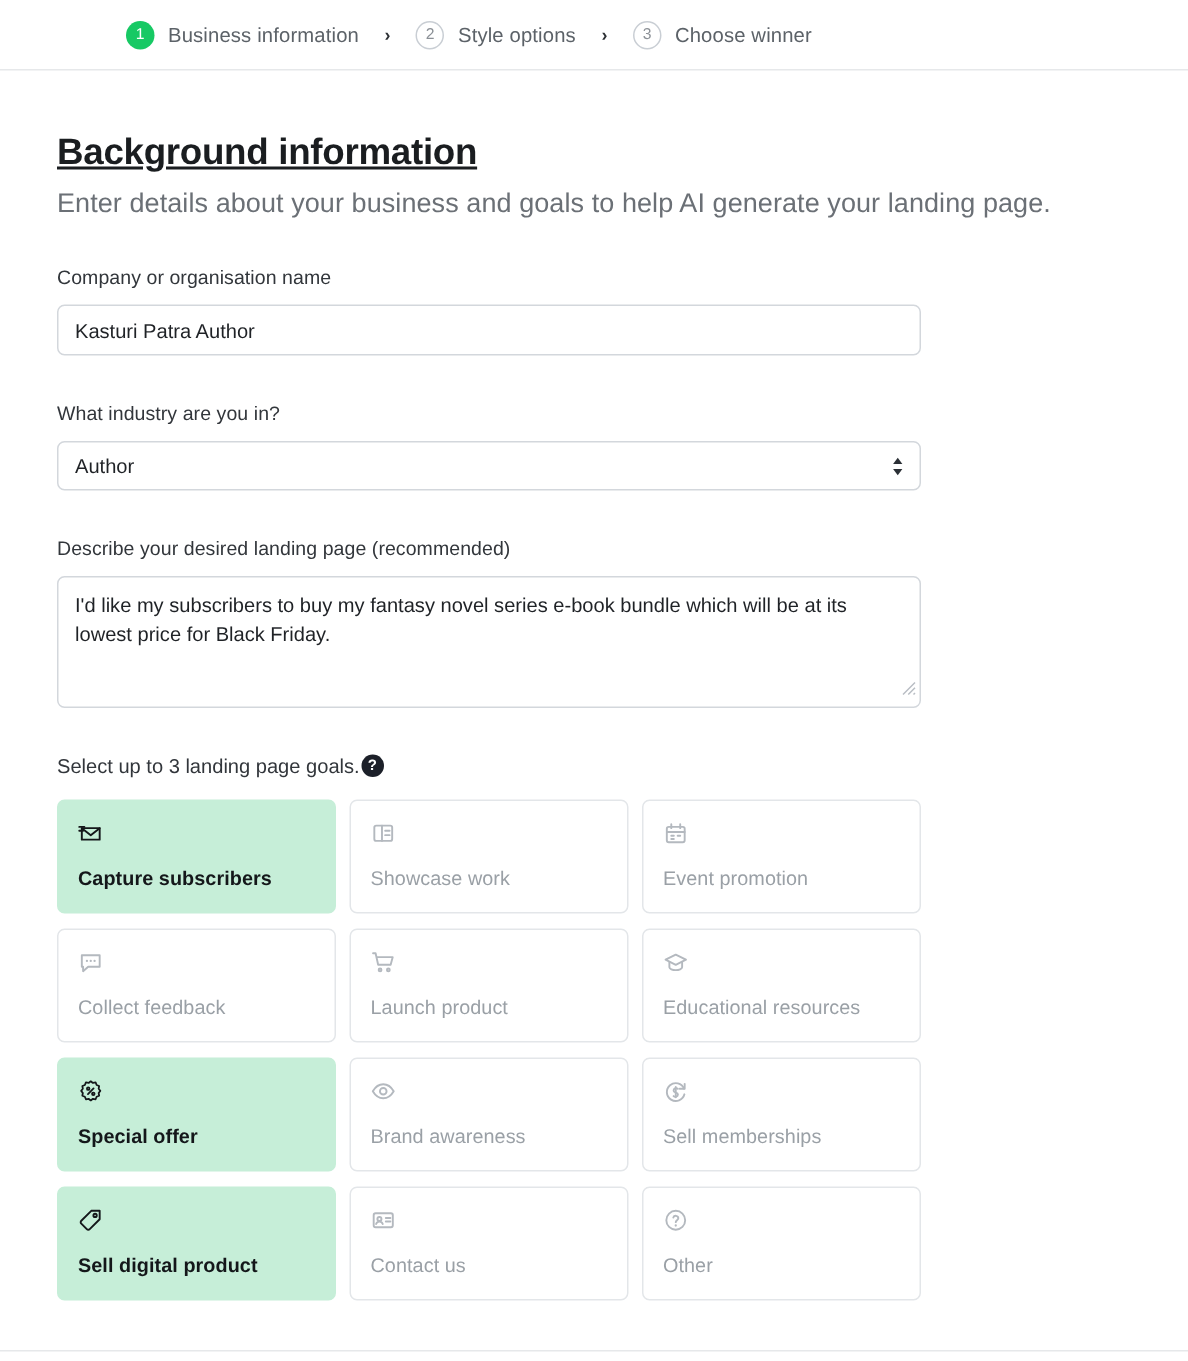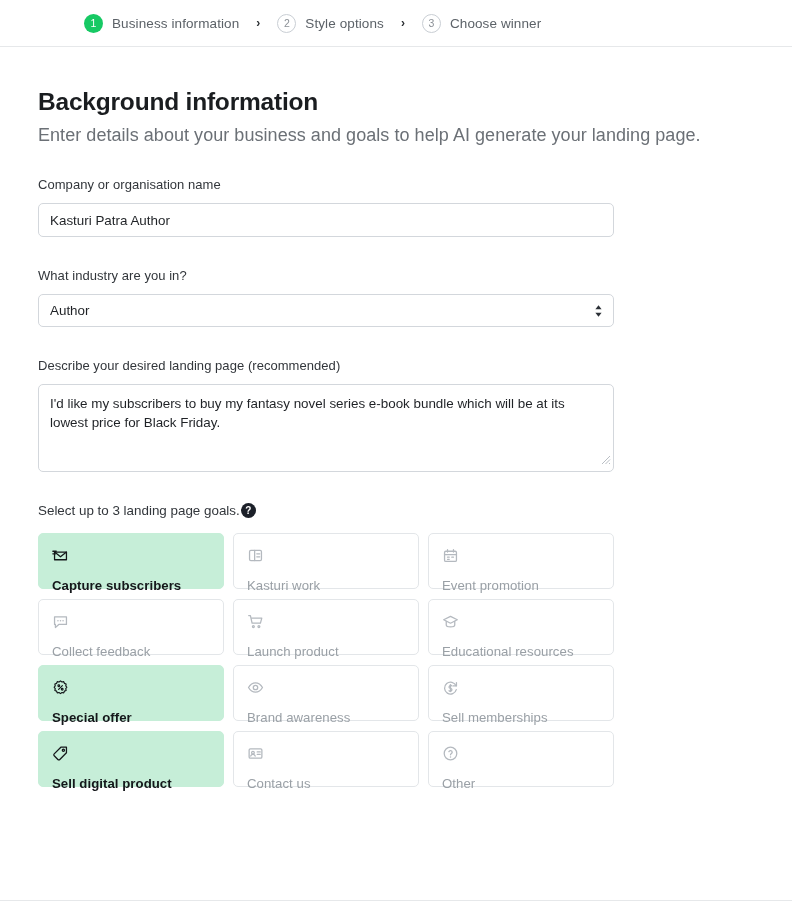--- a/index.html
+++ b/index.html
@@ -34,21 +34,21 @@
   .step-label { font-size: 13.5px; color: #5c6268; letter-spacing: .1px; white-space: nowrap; }
   .step-sep {
     color: #2b2f33; font-size: 12px; font-weight: bold;
     margin: 0 17px; display: inline-block; line-height: 1;
   }
 
   
   .content { padding: 41px 0 0 38px; }
   .title {
     font-size: 24.5px; font-weight: bold; color: #1a1d20;
-    margin: 0 0 9px 0; letter-spacing: -0.2px;
+    margin: 0 0 9px 0; letter-spacing: -0.2px; text-decoration: underline;
   }
   .subtitle { font-size: 18px; color: #6b7076; margin: 0; letter-spacing: .05px; }
 
   .field { margin-top: 31px; }
   .field-label {
     font-size: 13px; color: #32363b; display: block; margin-bottom: 11px;
     letter-spacing: .05px;
   }
   .control {
     width: 576px; background: #ffffff;
@@ -88,21 +88,21 @@
     line-height: 1;
   }
   .goals-grid {
     margin-top: 15px;
     display: grid;
     grid-template-columns: repeat(3, 186px);
     gap: 10px 9px;
     width: 576px;
   }
   .goal-card {
-    height: 56px; border-radius: 5px;
+    height: 76px; border-radius: 5px;
     padding: 13px 13px 0 13px;
     display: flex; flex-direction: column; justify-content: flex-start;
     cursor: pointer; position: relative;
   }
   .goal-card.unselected { background: #ffffff; border: 1px solid #e3e6e9; }
   .goal-card.selected { background: #c6eed8; border: 1px solid #c6eed8; }
   .goal-icon { height: 17px; margin-bottom: 14px; display: block; }
   .goal-label { font-size: 13.2px; letter-spacing: .05px; }
   .goal-card.unselected .goal-label { color: #9aa0a6; }
   .goal-card.selected .goal-label { color: #14171a; font-weight: bold; }
@@ -196,21 +196,21 @@
       </div>
 
       <div class="goal-card unselected">
         <span class="goal-icon">
           <svg width="17" height="17" viewBox="0 0 20 20" fill="none" stroke-width="1.5" stroke-linecap="round" stroke-linejoin="round">
             <rect x="3" y="4" width="14" height="12" rx="1.5"></rect>
             <path d="M9 4 v12"></path>
             <path d="M11.5 8 h3.5 M11.5 11.5 h3.5"></path>
           </svg>
         </span>
-        <span class="goal-label">Kasturi work</span>
+        <span class="goal-label">Showcase work</span>
       </div>
 
       <div class="goal-card unselected">
         <span class="goal-icon">
           <svg width="17" height="17" viewBox="0 0 20 20" fill="none" stroke-width="1.5" stroke-linecap="round" stroke-linejoin="round">
             <rect x="3" y="5" width="14" height="12" rx="1.5"></rect>
             <path d="M3 9 h14"></path>
             <path d="M6.5 3 v3 M13.5 3 v3"></path>
             <path d="M6.5 12 h2 M11.5 12 h2 M6.5 14.5 h2"></path>
           </svg>

